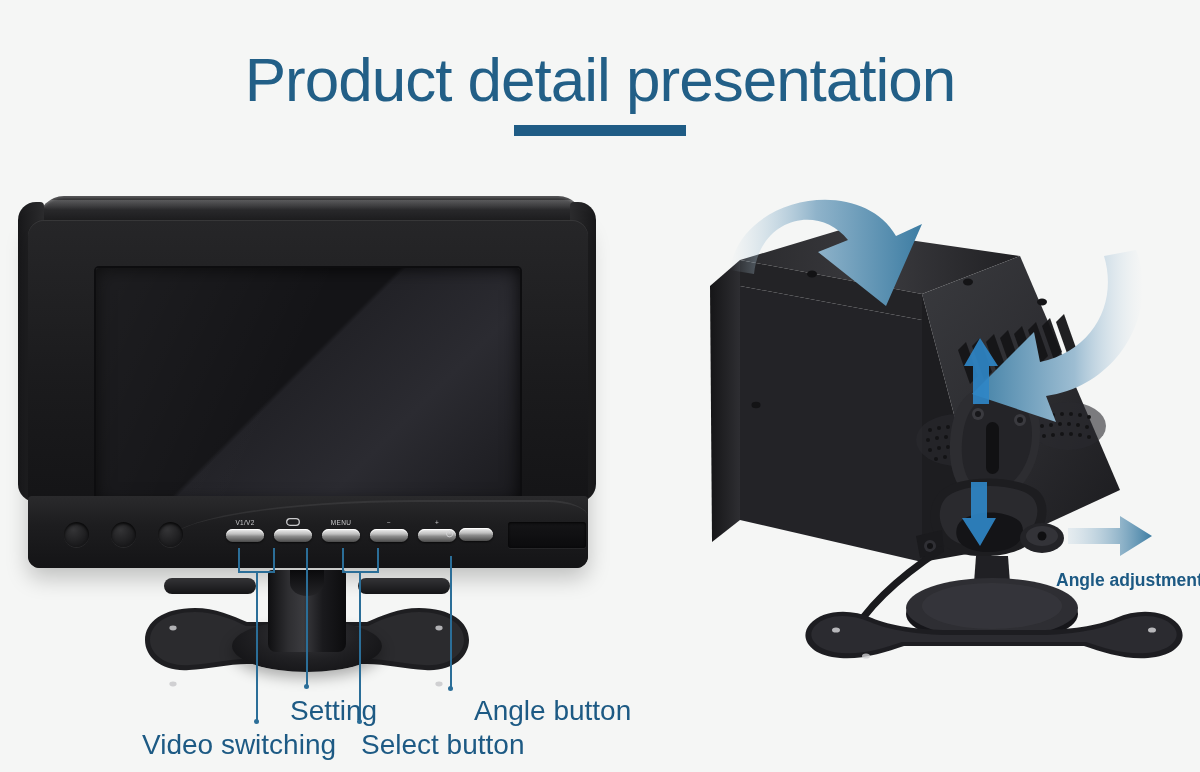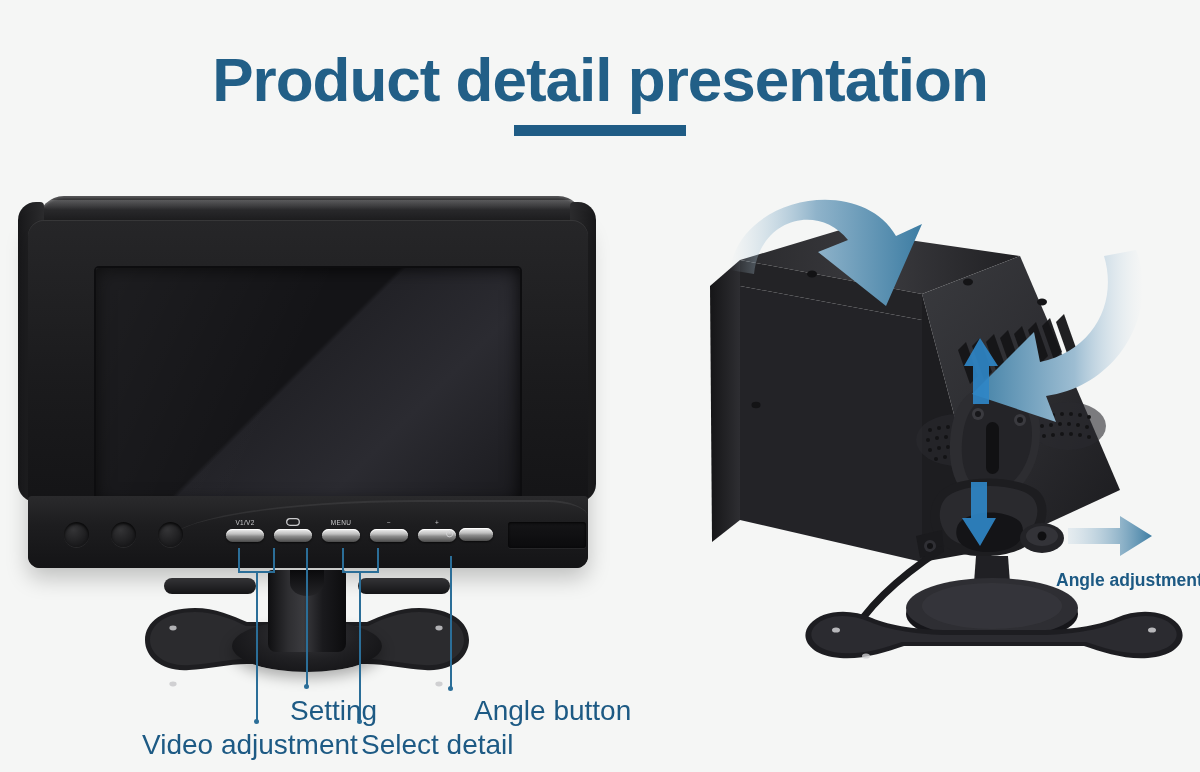--- a/index.html
+++ b/index.html
@@ -11,21 +11,21 @@
     position:relative;
   }
   .stage{position:absolute;inset:0;}
 
   
   .title{
     position:absolute;top:44px;left:0;width:1200px;
     text-align:center;
     font-family:"Liberation Sans", sans-serif;
     font-size:62px;
-    font-weight:700;
+    font-weight:400;
     letter-spacing:-1px;
     color:#225f87;
     white-space:nowrap;
   }
   .title-underline{
     position:absolute;top:125px;left:50%;
     transform:translateX(-50%);
     width:172px;height:11px;
     background:#1f5c85;
   }
@@ -452,18 +452,18 @@
     <div class="leader" style="left:342px;top:548px;width:1.5px;height:24px;"></div>
     <div class="leader" style="left:377px;top:548px;width:1.5px;height:24px;"></div>
     <div class="leader" style="left:342px;top:571px;width:37px;height:1.5px;"></div>
     <div class="leader" style="left:359px;top:571px;width:1.5px;height:150px;"></div>
     <div class="leader-dot" style="left:357px;top:719px;"></div>
 
     <div class="leader" style="left:450px;top:556px;width:1.5px;height:132px;"></div>
     <div class="leader-dot" style="left:448px;top:686px;"></div>
   </div>
 
-  <div class="callout-label" style="left:142px;top:729px;">Video adjustment</div>
+  <div class="callout-label" style="left:142px;top:729px;">Video switching</div>
   <div class="callout-label" style="left:290px;top:695px;">Setting</div>
-  <div class="callout-label" style="left:361px;top:729px;">Select detail</div>
+  <div class="callout-label" style="left:361px;top:729px;">Select button</div>
   <div class="callout-label" style="left:474px;top:695px;">Angle button</div>
 
 </div>
 
 </body></html>

